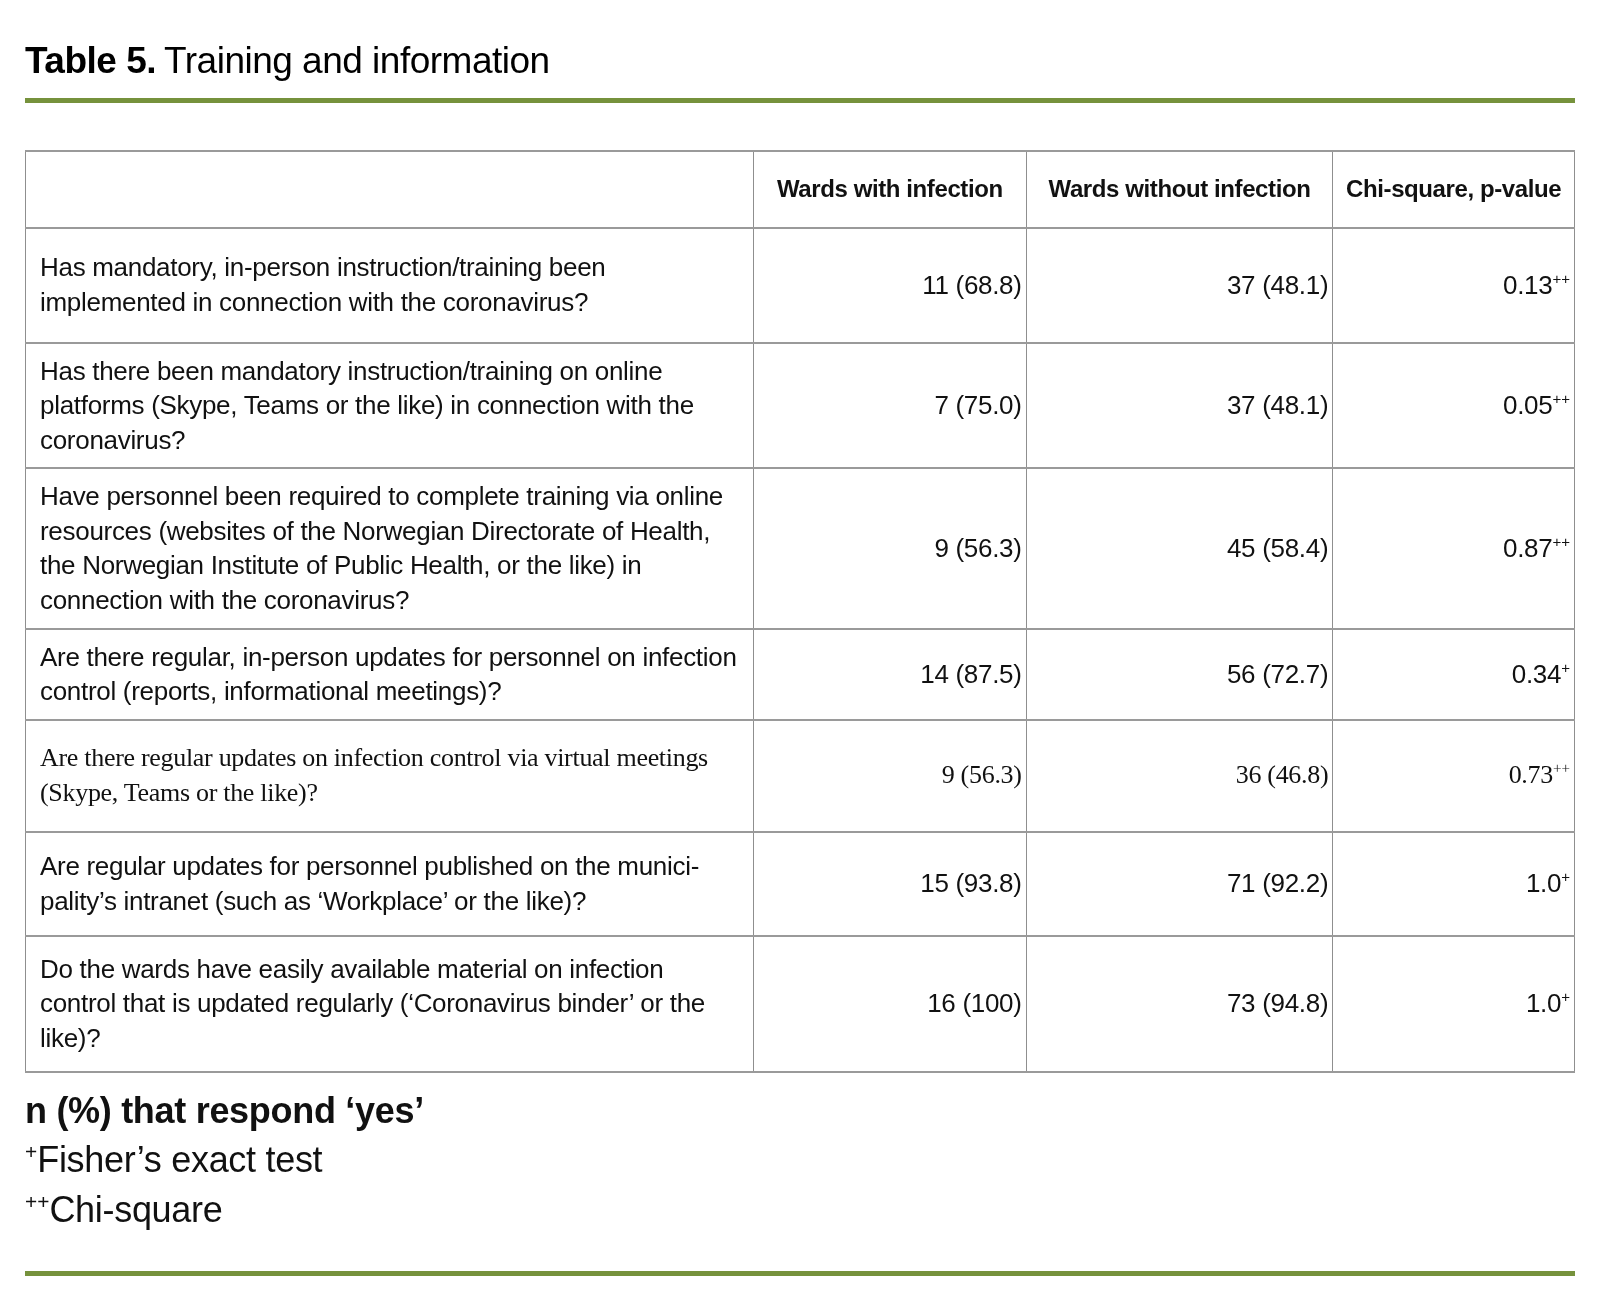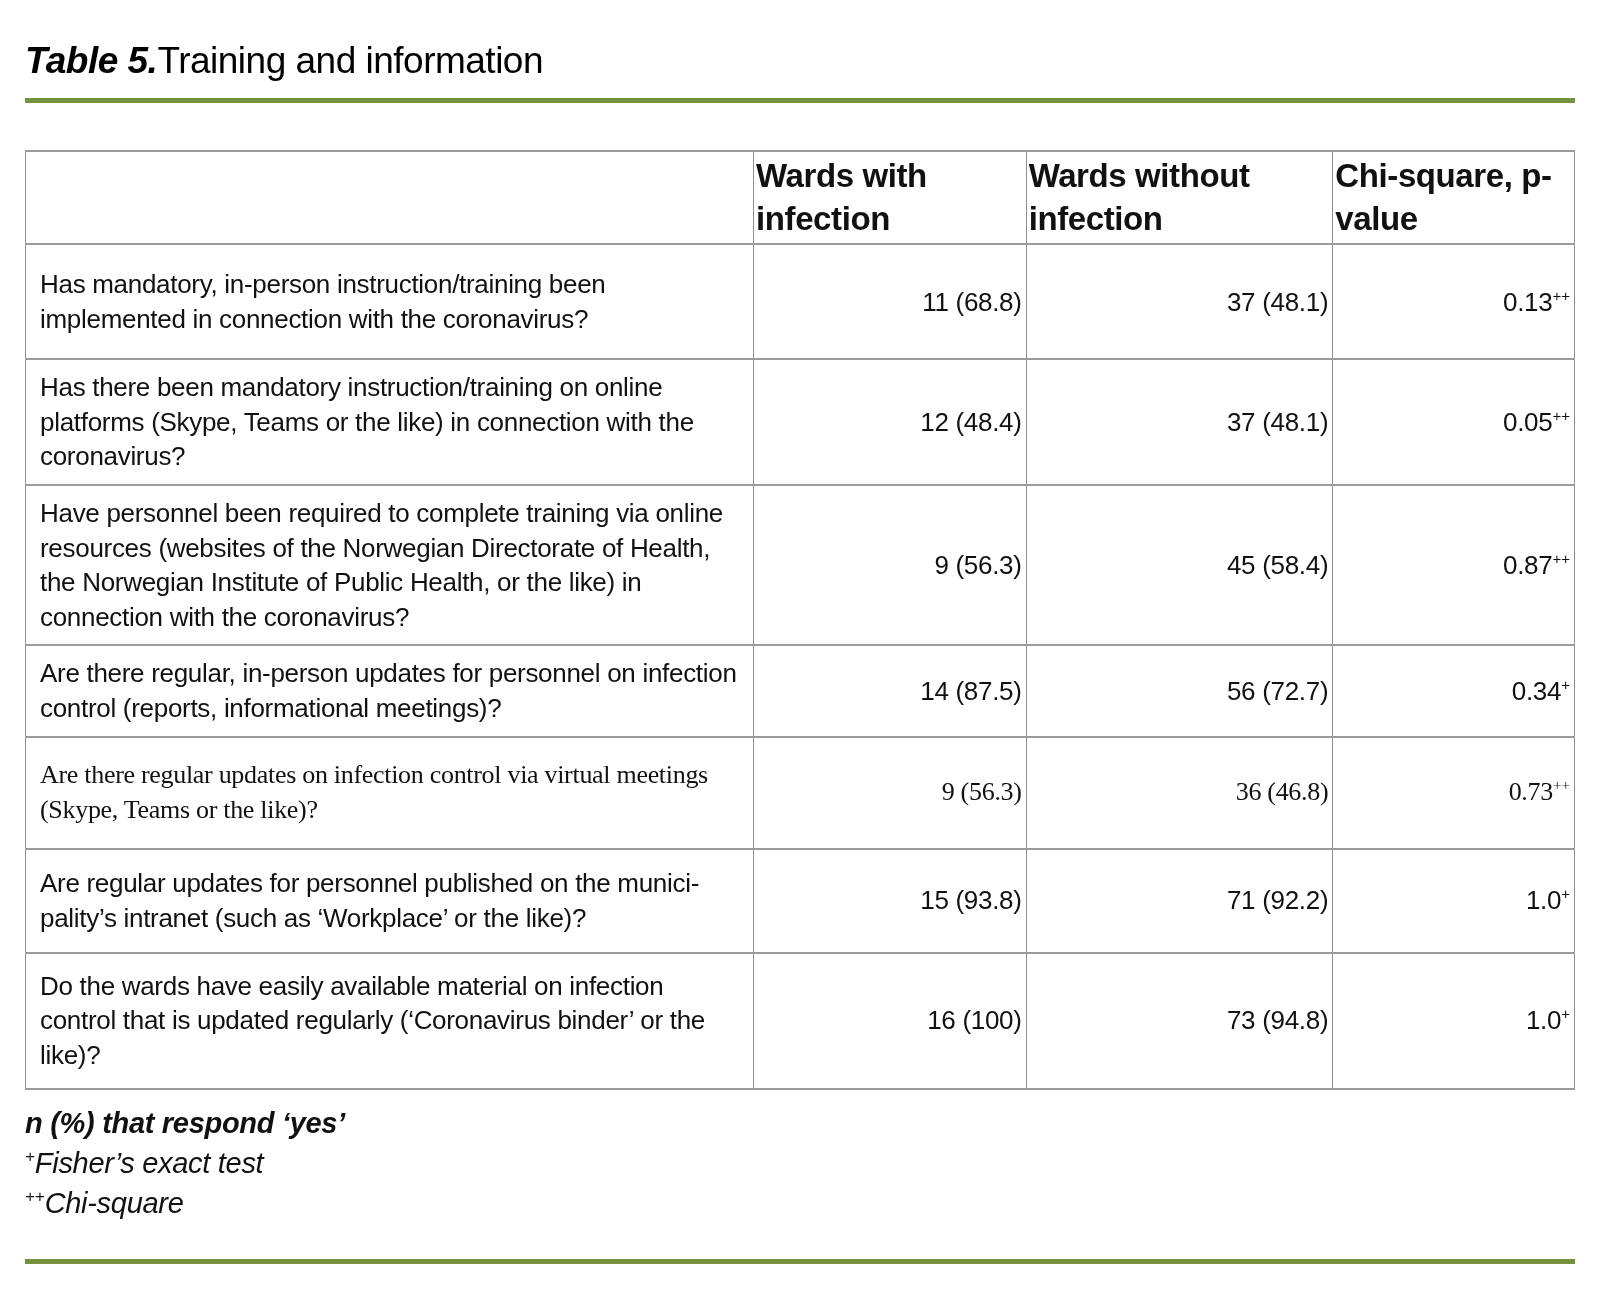--- a/index.html
+++ b/index.html
@@ -17,21 +17,21 @@
     padding: 0 25px;
   }
   .title {
     margin-top: 40px;
     font-size: 37px;
     font-weight: normal;
     letter-spacing: -0.5px;
     color: #000000;
     line-height: 1.15;
   }
-  .title .label { font-weight: bold; margin-right: 0; font-style: italic; }
+  .title .label { font-weight: bold; margin-right: 8px; }
   .rule {
     height: 5px;
     background: #76923c;
     margin-top: 15px;
   }
   .rule.bottom { margin-top: 36px; }
   table {
     margin-top: 47px;
     width: 100%;
     border-collapse: collapse;
@@ -47,22 +47,22 @@
     border-top: 2px solid #9a9a9a;
     border-bottom: 2px solid #9a9a9a;
     vertical-align: middle;
     font-size: 26px;
     letter-spacing: -0.3px;
     line-height: 1.33;
   }
   thead tr { height: 77px; }
   th {
     font-weight: bold;
-    text-align: left;
-    font-size: 33px;
+    text-align: center;
+    font-size: 24px;
     letter-spacing: -0.4px;
     padding: 2px;
   }
   td.q {
     text-align: left;
     padding: 10px 10px 10px 14px;
   }
   td.v { text-align: right; padding: 4px; }
   tbody tr:nth-child(1) { height: 115px; }
   tbody tr:nth-child(2) { height: 125px; }
@@ -70,21 +70,21 @@
   tbody tr:nth-child(4) { height: 84px; }
   tbody tr:nth-child(5) { height: 112px; font-family: Liberation Serif, serif; }
   tbody tr:nth-child(6) { height: 104px; }
   tbody tr:nth-child(7) { height: 136px; }
   sup {
     font-size: 0.58em;
     vertical-align: super;
     line-height: 0;
     letter-spacing: 0;
   }
-  .footnotes { margin-top: 13px; font-size: 29px; letter-spacing: -0.3px; font-style: italic; }
+  .footnotes { margin-top: 13px; font-size: 36px; letter-spacing: -0.3px; }
   .footnotes .fn { line-height: 1.38; }
   .footnotes .fn.bold { font-weight: bold; }
 </style>
 </head>
 <body>
 
 <div class="page">
 
   <h1 class="title"><span class="label">Table 5.</span><span>Training and information</span></h1>
 
@@ -107,21 +107,21 @@
     </thead>
     <tbody>
       <tr>
         <td class="q">Has mandatory, in-person instruction/training been implemented in connection with the coronavirus?</td>
         <td class="v">11 (68.8)</td>
         <td class="v">37 (48.1)</td>
         <td class="v"><span>0.13</span><sup>++</sup></td>
       </tr>
       <tr>
         <td class="q">Has there been mandatory instruction/training on online platforms (Skype, Teams or the like) in connection with the coronavirus?</td>
-        <td class="v">12 (48.4)</td>
+        <td class="v">7 (75.0)</td>
         <td class="v">37 (48.1)</td>
         <td class="v"><span>0.05</span><sup>++</sup></td>
       </tr>
       <tr>
         <td class="q">Have personnel been required to complete training via online resources (websites of the Norwegian Directorate of Health, the Norwegian Institute of Public Health, or the like) in connection with the coronavirus?</td>
         <td class="v">9 (56.3)</td>
         <td class="v">45 (58.4)</td>
         <td class="v"><span>0.87</span><sup>++</sup></td>
       </tr>
       <tr>

